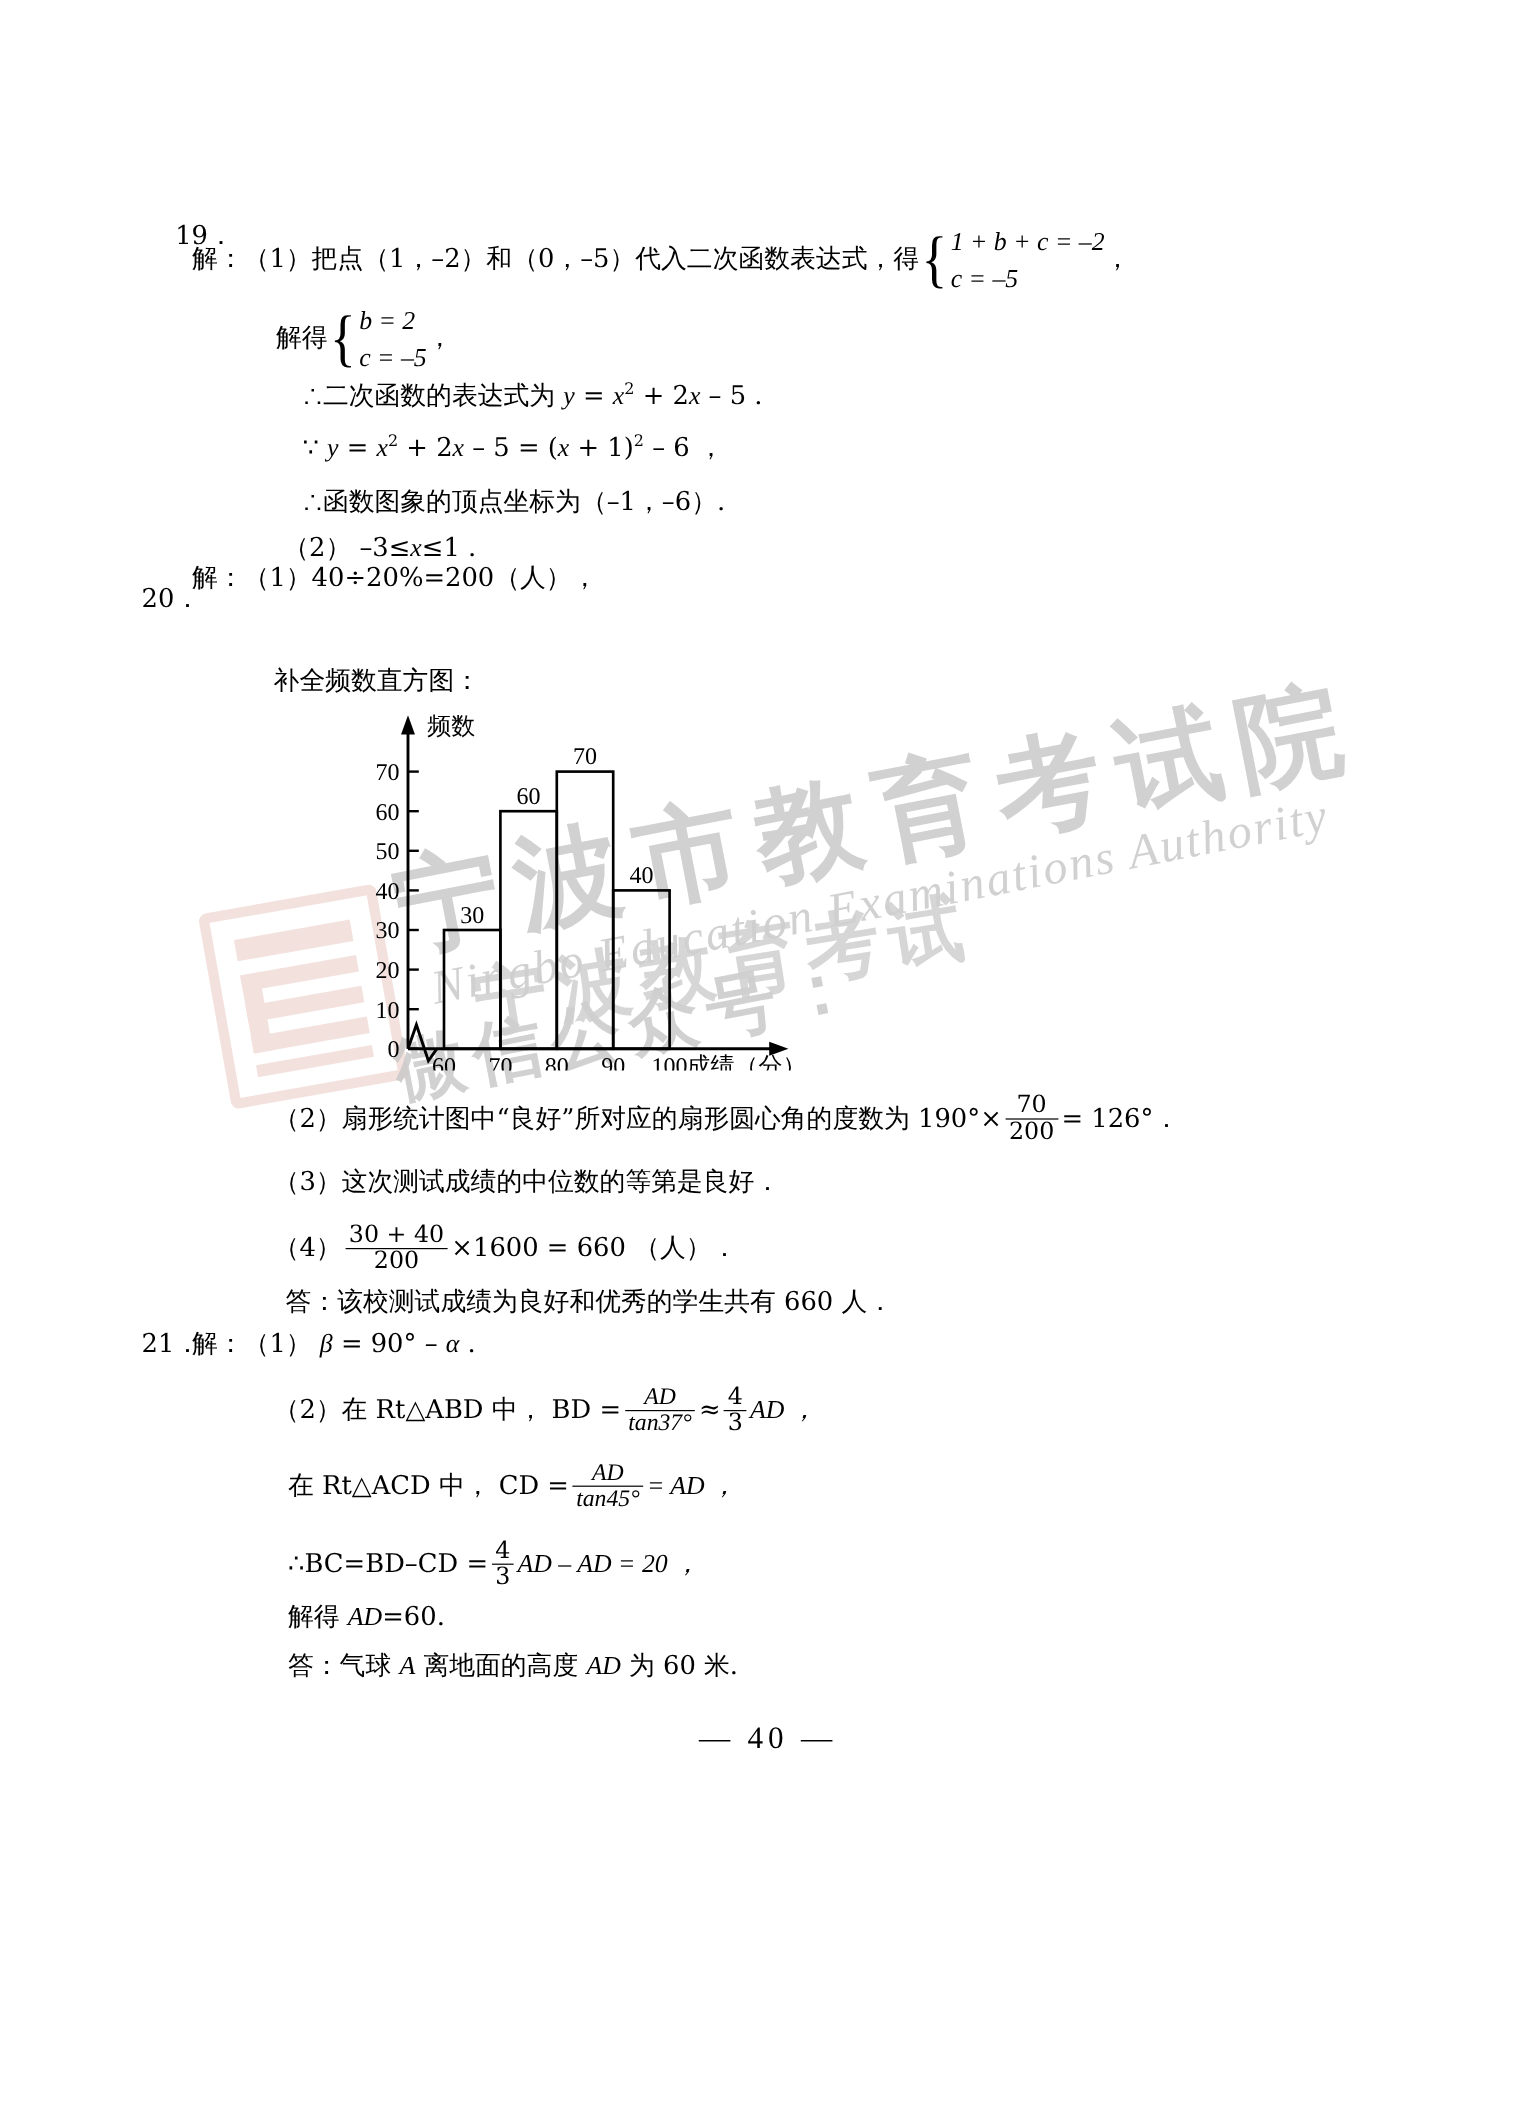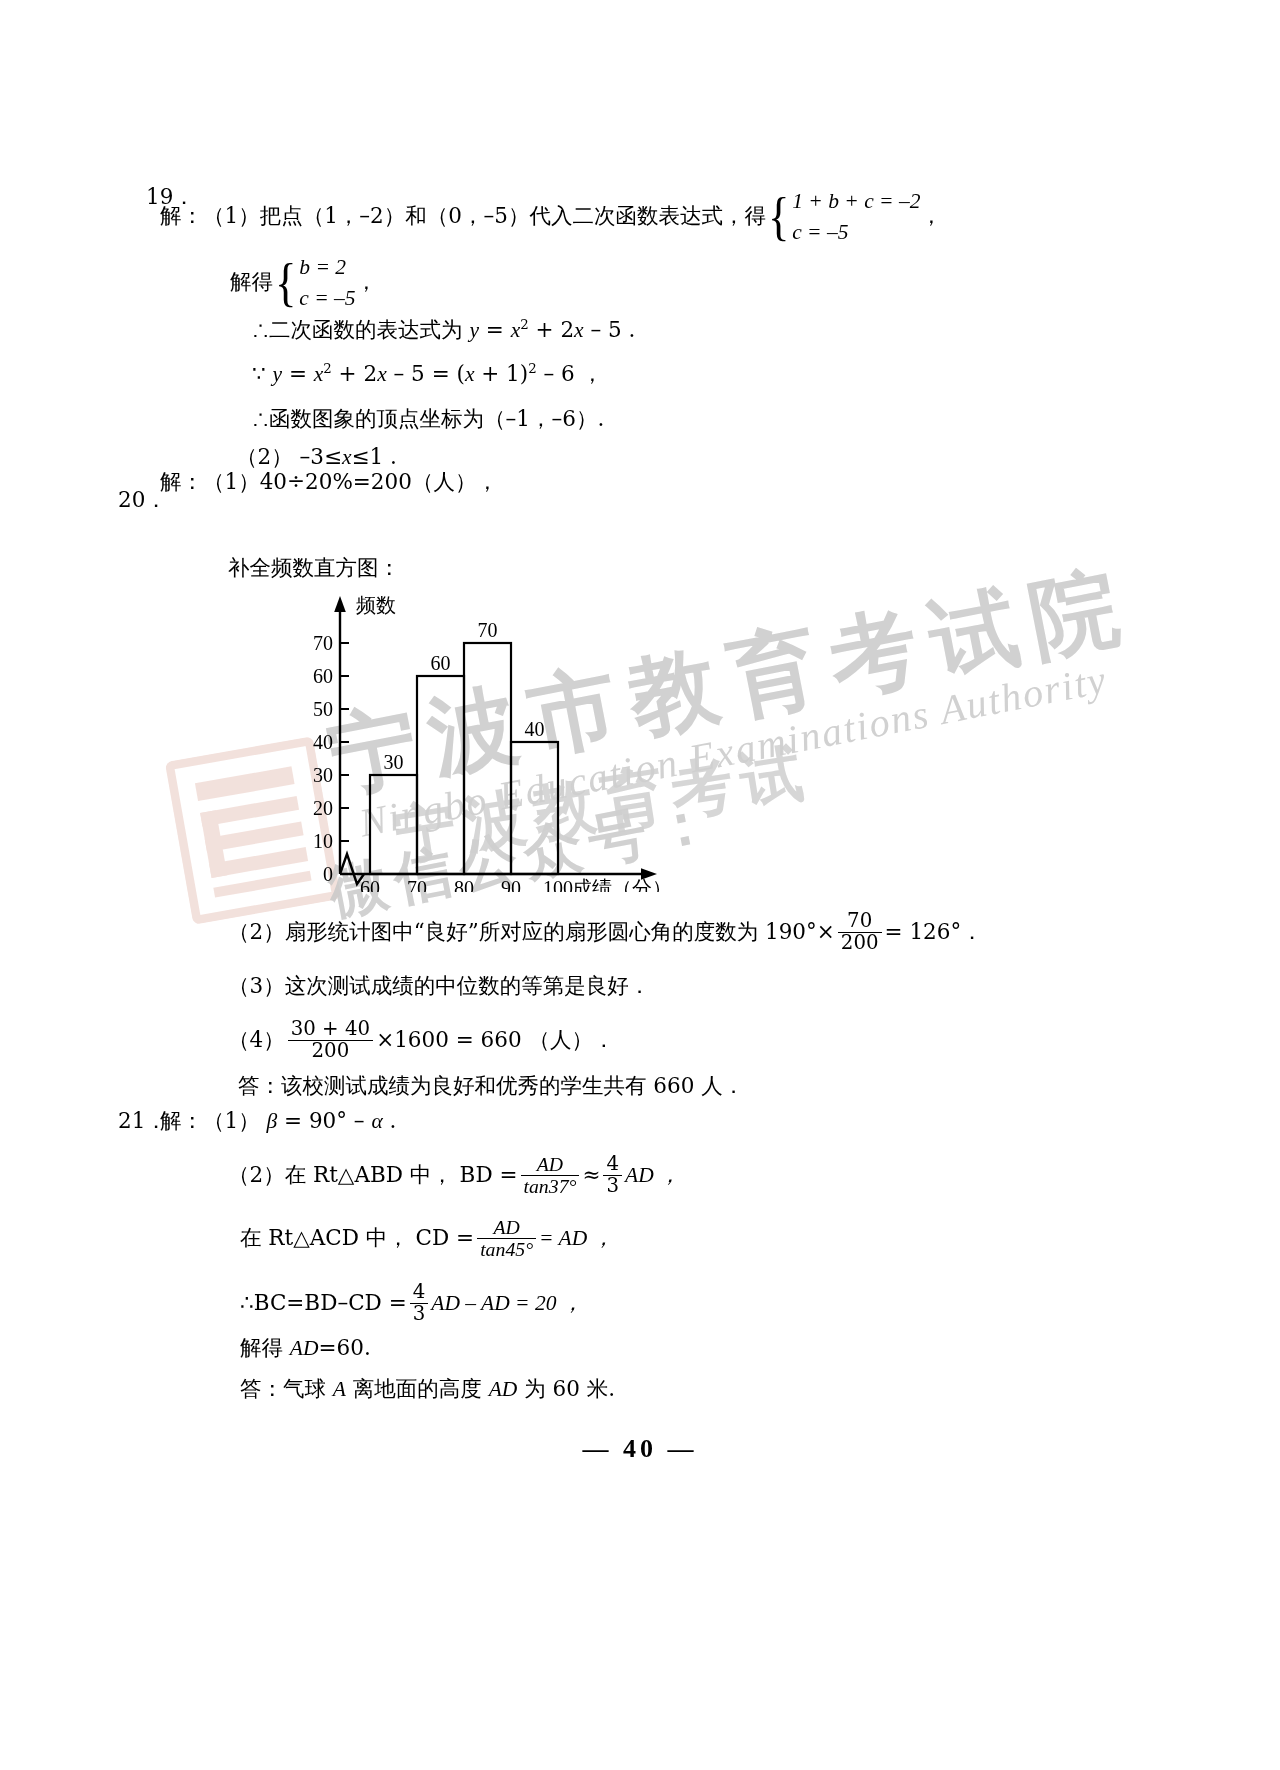--- a/index.html
+++ b/index.html
@@ -129,21 +129,20 @@
   
   .folio{
     position:absolute;
     left:0; right:0;
     top:1434px;
     text-align:center;
     font-size:26px;
     letter-spacing:4px;
     font-family:"Liberation Serif",serif;
     z-index:10;
-    font-weight:bold;
   }
 </style>
 </head>
 <body>
 
 <div class="page">
 
   <div class="wm-layer">
 
     <div class="wm-stamp">

